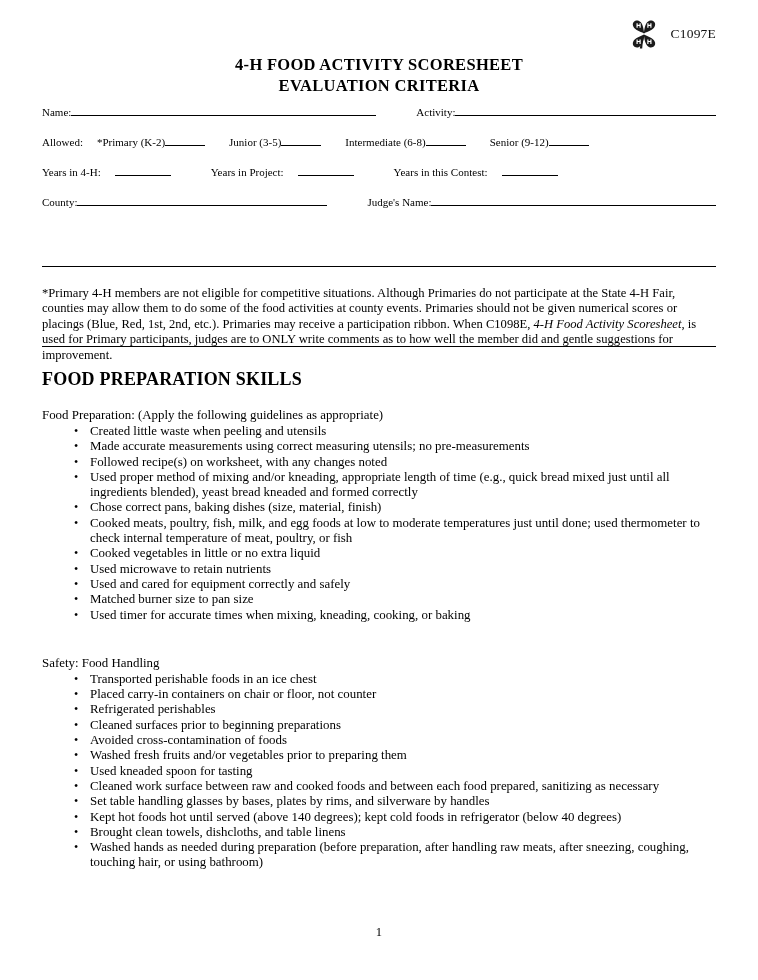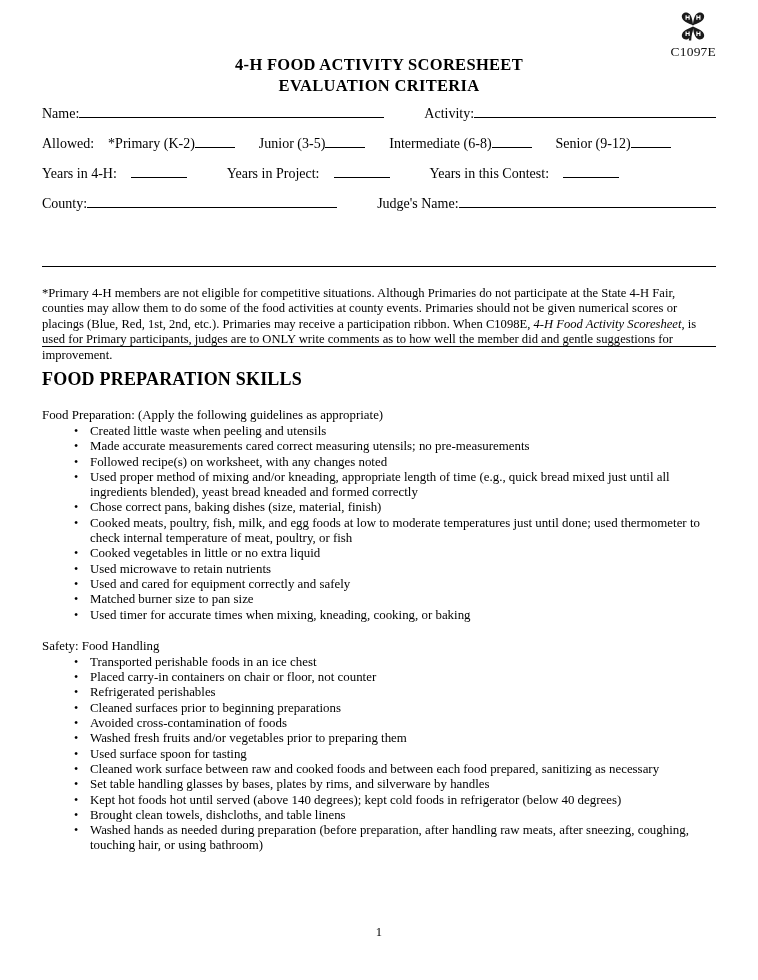--- a/index.html
+++ b/index.html
@@ -19,26 +19,25 @@
     position: absolute;
     left: 0; top: 0;
     width: 758px;
     height: 980px;
     background: #ffffff;
   }
 
   
   .logo-row {
     position: absolute;
-    top: 10px;
+    top: 18px;
     right: 42px;
     display: flex;
     align-items: center;
-    gap: 2px;
-    flex-direction: column;
+    gap: 12px;
   }
   .clover {
     width: 30px;
     height: 32px;
     display: block;
   }
   .doc-code {
     font-family: "Liberation Serif", "DejaVu Serif", serif;
     font-size: 13.5px;
     letter-spacing: 0.2px;
@@ -60,21 +59,21 @@
     letter-spacing: 0.3px;
     line-height: 21px;
   }
 
   
   .form {
     position: absolute;
     left: 42px;
     top: 106px;
     width: 674px;
-    font-size: 14px;
+    font-size: 11px;
   }
   .frow {
     display: flex;
     align-items: baseline;
     height: 30px;
     white-space: nowrap;
   }
   .lbl { flex: 0 0 auto; }
   .rule {
     display: inline-block;
@@ -119,21 +118,21 @@
     width: 678px;
     font-size: 12.9px;
   }
   .section-head {
     font-weight: bold;
     font-size: 18px;
     letter-spacing: 0.2px;
     margin: 0 0 18px 0;
   }
   .sub-head {
-    margin: 0 0 1px 0;
+    margin: 17px 0 1px 0;
     font-size: 12.9px;
   }
   ul.bullets {
     list-style: none;
     margin: 0 0 0 0;
     padding: 0;
   }
   ul.bullets li {
     position: relative;
     padding-left: 48px;
@@ -247,21 +246,21 @@
 
   <p class="disclaimer"><span>*Primary 4-H members are not eligible for competitive situations. Although Primaries do not participate at the State 4-H Fair, counties may allow them to do some of the food activities at county events. Primaries should not be given numerical scores or placings (Blue, Red, 1st, 2nd, etc.). Primaries may receive a participation ribbon. When C1098E, </span><i>4-H Food Activity Scoresheet</i><span>, is used for Primary participants, judges are to ONLY write comments as to how well the member did and gentle suggestions for improvement.</span></p>
 
   <div class="content">
 
     <div class="section-head">FOOD PREPARATION SKILLS</div>
 
     <div class="sub-head">Food Preparation: (Apply the following guidelines as appropriate)</div>
     <ul class="bullets">
       <li>Created little waste when peeling and utensils</li>
-      <li>Made accurate measurements cared correct measuring utensils; no pre-measurements</li>
+      <li>Made accurate measurements using correct measuring utensils; no pre-measurements</li>
       <li>Followed recipe(s) on worksheet, with any changes noted</li>
       <li>Used proper method of mixing and/or kneading, appropriate length of time (e.g., quick bread mixed just until all ingredients blended), yeast bread kneaded and formed correctly</li>
       <li>Chose correct pans, baking dishes (size, material, finish)</li>
       <li>Cooked meats, poultry, fish, milk, and egg foods at low to moderate temperatures just until done; used thermometer to check internal temperature of meat, poultry, or fish</li>
       <li>Cooked vegetables in little or no extra liquid</li>
       <li>Used microwave to retain nutrients</li>
       <li>Used and cared for equipment correctly and safely</li>
       <li>Matched burner size to pan size</li>
       <li>Used timer for accurate times when mixing, kneading, cooking, or baking</li>
     </ul>
@@ -269,21 +268,21 @@
     <div class="block-gap"></div>
 
     <div class="sub-head">Safety: Food Handling</div>
     <ul class="bullets">
       <li>Transported perishable foods in an ice chest</li>
       <li>Placed carry-in containers on chair or floor, not counter</li>
       <li>Refrigerated perishables</li>
       <li>Cleaned surfaces prior to beginning preparations</li>
       <li>Avoided cross-contamination of foods</li>
       <li>Washed fresh fruits and/or vegetables prior to preparing them</li>
-      <li>Used surface spoon for tasting</li>
+      <li>Used kneaded spoon for tasting</li>
       <li>Cleaned work surface between raw and cooked foods and between each food prepared, sanitizing as necessary</li>
       <li>Set table handling glasses by bases, plates by rims, and silverware by handles</li>
       <li>Kept hot foods hot until served (above 140 degrees); kept cold foods in refrigerator (below 40 degrees)</li>
       <li>Brought clean towels, dishcloths, and table linens</li>
       <li>Washed hands as needed during preparation (before preparation, after handling raw meats, after sneezing, coughing, touching hair, or using bathroom)</li>
     </ul>
 
   </div>
 
   <div class="page-number">1</div>

